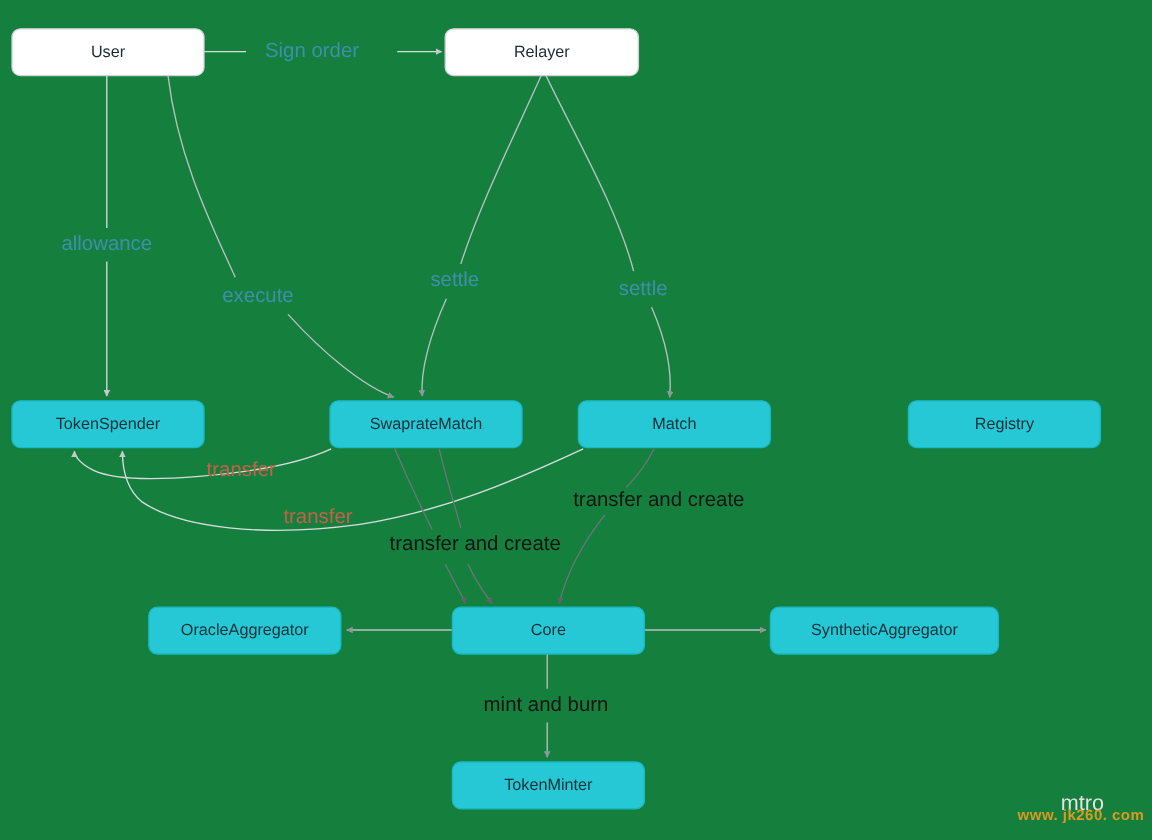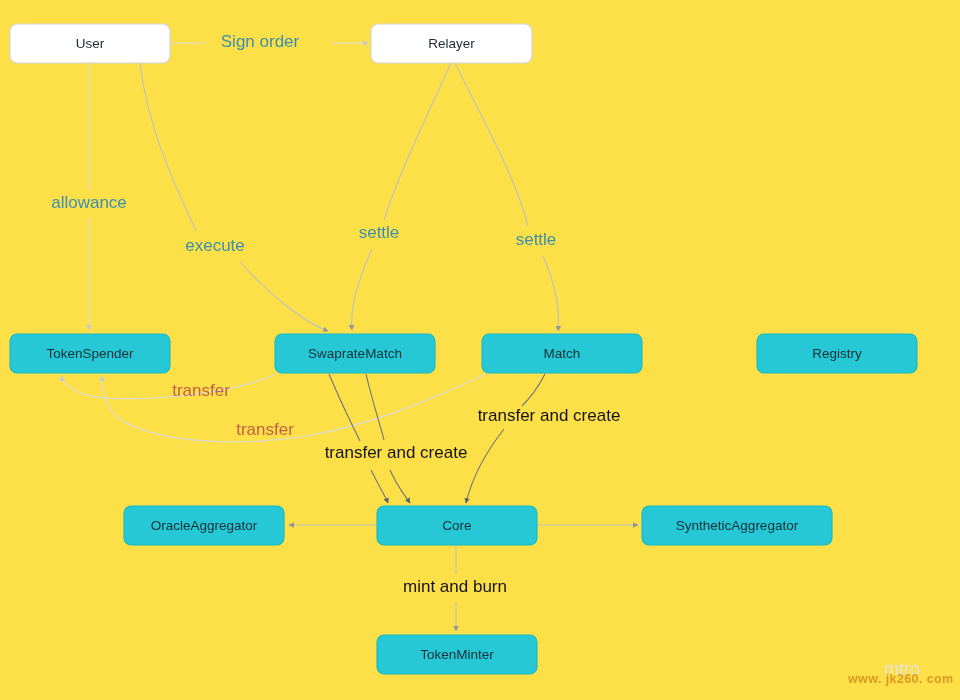--- a/index.html
+++ b/index.html
@@ -8,21 +8,21 @@
     padding: 0;
     background: #ffffff;
   }
   body {
     font-family: "Liberation Sans", "DejaVu Sans", sans-serif;
   }
   #stage {
     position: relative;
     width: 960px;
     height: 700px;
-    background: #fde047;
+    background: #15803d;
     overflow: hidden;
   }
   svg.diagram {
     position: absolute;
     left: 0;
     top: 0;
     width: 960px;
     height: 700px;
   }
   .node-rect-plain {

